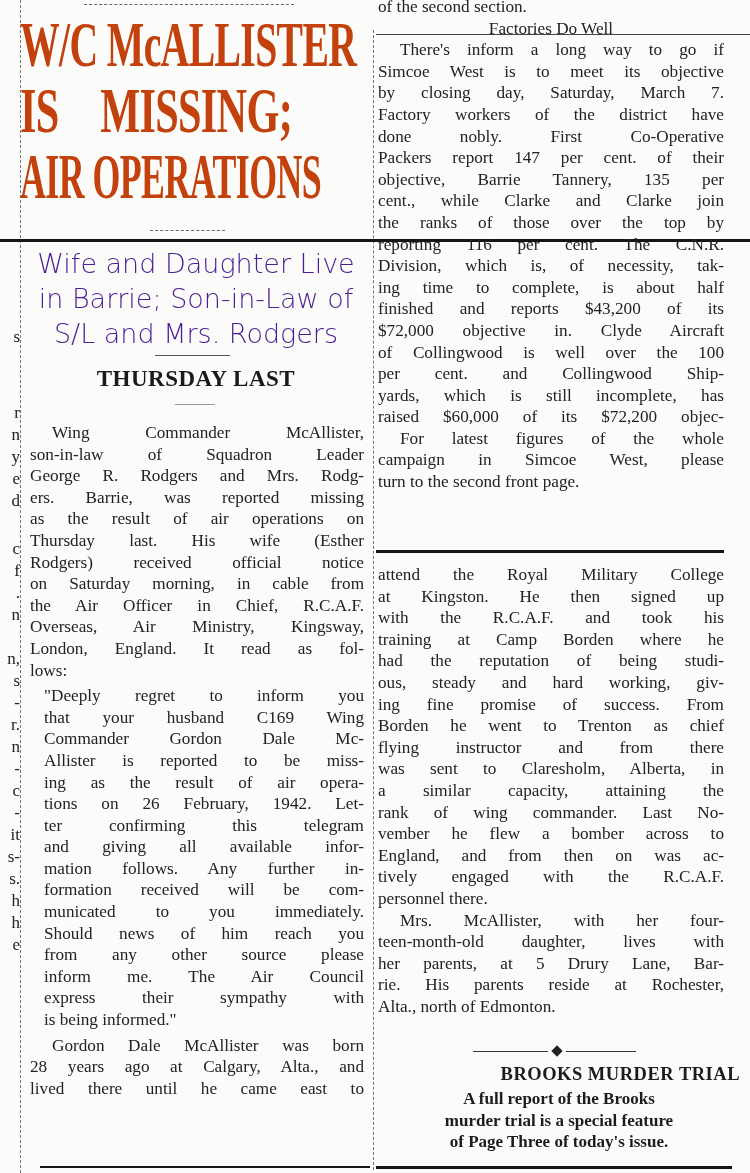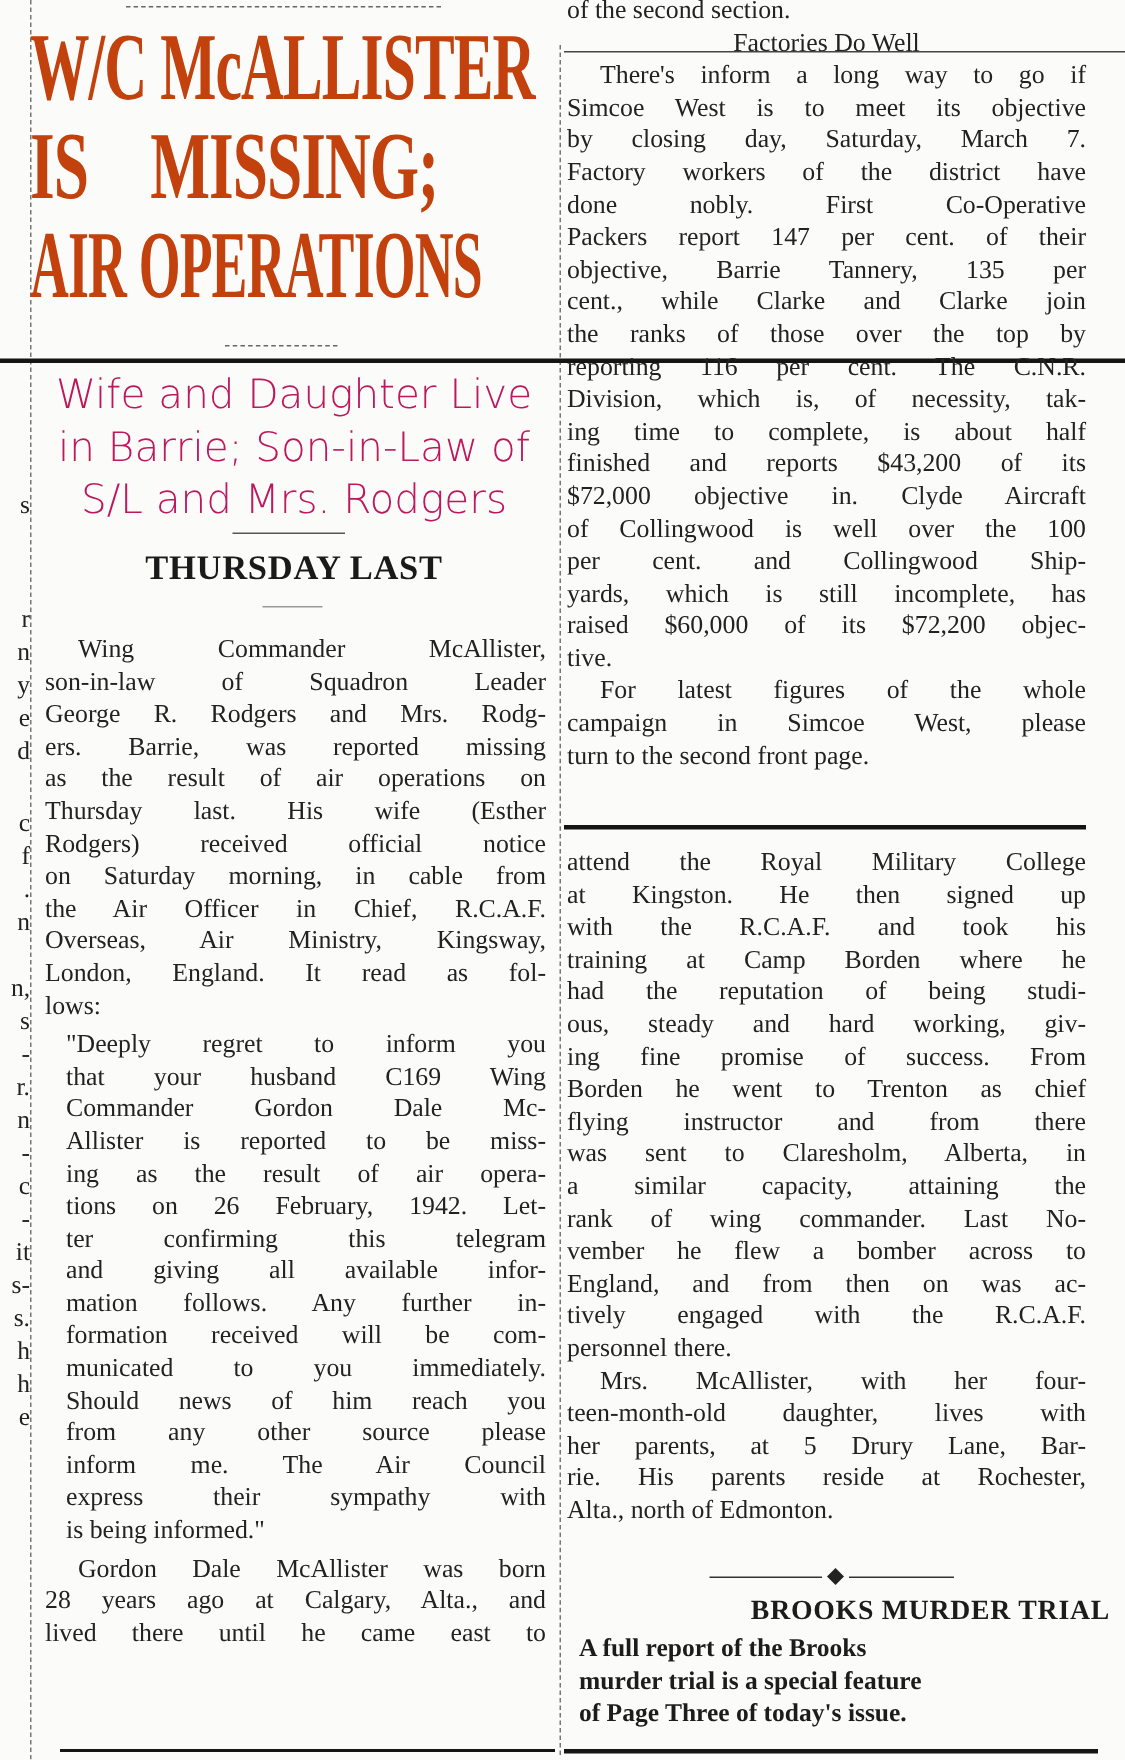--- a/index.html
+++ b/index.html
@@ -32,42 +32,42 @@
   .hl-top-dash { position:absolute; left: 84px; top: 4px; width: 210px; border-top: 1px dashed #666; }
   .hl-bot-dash { position:absolute; left: 150px; top: 230px; width: 75px; border-top: 1px dashed #666; }
 
   
   .thick { position: absolute; background: #151515; }
 
   
   .subhead {
     position: absolute; left: 22px; top: 246px; width: 348px;
     font-family: "DejaVu Sans", sans-serif; font-weight: 300;
-    font-size: 27px; line-height: 35px; text-align: center; color: #be185d;
+    font-size: 27px; line-height: 35px; text-align: center; color: #4c1d95;
     letter-spacing: 0px;
   }
   .small-dash { position: absolute; height: 1px; background: #555; }
   .thursday {
     position: absolute; left: 22px; top: 366px; width: 348px; text-align: center;
     font-family: Liberation Serif, serif; font-weight: 700; font-size: 23px;
     letter-spacing: 0.5px; color: #1a1a1a;
   }
 
   
   .col { position: absolute; font-size: 17.2px; line-height: 21.6px; color: #222; }
   .col .ln { display: block; text-align: justify; text-align-last: justify; white-space: nowrap; }
   .col .ln.last { text-align-last: left; }
   .col .ln.in1 { padding-left: 22px; }
 
   .sec-head { text-align: center; display:block; }
   .brooks-title {
     position: absolute; left: 380px; top: 1064px; width: 360px; text-align: right;
     font-weight: 700; font-size: 18.5px; letter-spacing: 0.5px;
   }
-  .brooks-body { position: absolute; left: 386px; top: 1088px; width: 346px; font-weight: 700; font-size: 17px; line-height: 21.5px; text-align: left; }
+  .brooks-body { position: absolute; left: 386px; top: 1088px; width: 346px; font-weight: 700; font-size: 17px; line-height: 21.5px; text-align: center; }
   .diamond { position: absolute; left: 553px; top: 1047px; width: 8px; height: 8px; background:#222; transform: rotate(45deg); }
 </style>
 </head>
 <body>
 
 <div class="page">
 
   <div class="left-edge">
     <span class="frag" style="top:328px">s</span>
     <span class="frag" style="top:404px">r</span>
@@ -169,21 +169,20 @@
     <span class="ln">the ranks of those over the top by</span>
     <span class="ln">reporting 116 per cent. The C.N.R.</span>
     <span class="ln">Division, which is, of necessity, tak-</span>
     <span class="ln">ing time to complete, is about half</span>
     <span class="ln">finished and reports $43,200 of its</span>
     <span class="ln">$72,000 objective in. Clyde Aircraft</span>
     <span class="ln">of Collingwood is well over the 100</span>
     <span class="ln">per cent. and Collingwood Ship-</span>
     <span class="ln">yards, which is still incomplete, has</span>
     <span class="ln">raised $60,000 of its $72,200 objec-</span>
-    <span class="ln last">tive.</span>
     <span class="ln in1">For latest figures of the whole</span>
     <span class="ln">campaign in Simcoe West, please</span>
     <span class="ln last">turn to the second front page.</span>
   </div>
   <div class="small-dash" style="left:376px; top:34px; width:374px; background:#444;"></div>
 
   <div class="thick" style="left:376px; top:550px; width:348px; height:3px;"></div>
 
   <div class="col" style="left:378px; top:564px; width:346px;">
     <span class="ln">attend the Royal Military College</span>

